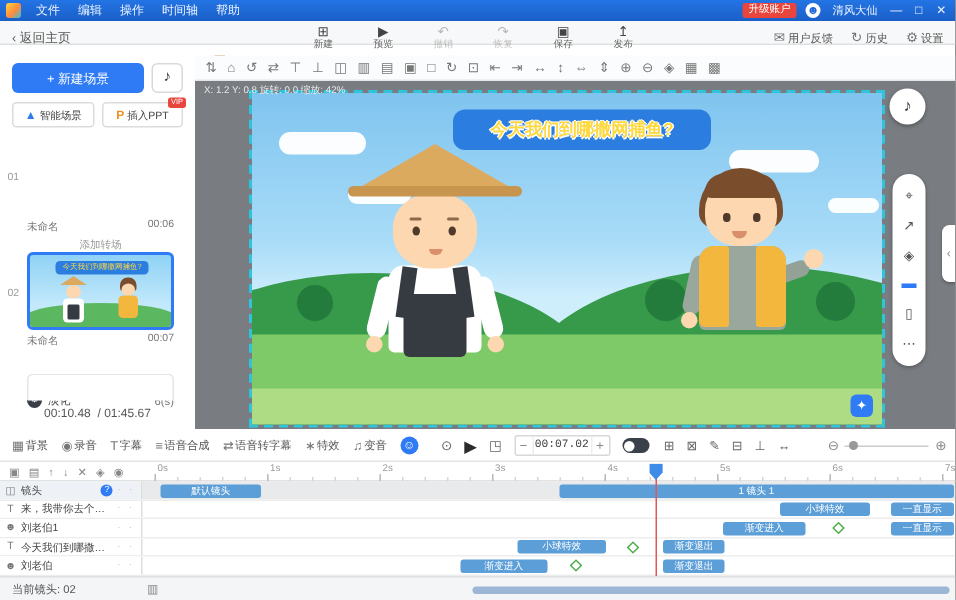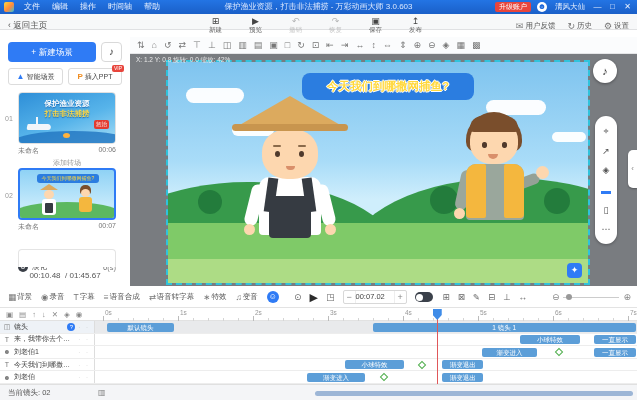--- a/index.html
+++ b/index.html
@@ -166,22 +166,22 @@
   .pb-tool { display:flex; align-items:center; gap:1px; cursor:pointer; }
   .pb-tool .g { font-size:8.5px; color:#777; }
   .assistant { width:12px; height:12px; border-radius:50%; background:#2f7bf5; color:#fff; text-align:center;
     line-height:12px; font-size:8px; }
   .pb-center { position:absolute; left:294px; top:0; height:22px; display:flex; align-items:center; gap:8px; }
   .pb-clock { font-size:9px; color:#666; }
   .pb-play { font-size:11px; color:#2b2b2b; }
   .pb-expand { font-size:9px; color:#666; }
   .stepper { display:flex; align-items:center; border:1px solid #d8d8d8; border-radius:2px; height:14px; background:#fff; }
   .st-btn { width:11px; text-align:center; color:#888; font-size:9px; }
-  .st-time { width:40px; text-align:left; font-size:7.5px; color:#444; border-left:1px solid #eee;
-    border-right:1px solid #eee; height:100%; line-height:12px; }
+  .st-time { width:40px; text-align:center; font-size:7.5px; color:#444; border-left:1px solid #eee;
+    border-right:1px solid #eee; height:100%; line-height:12px;font-family:Liberation Mono, monospace; }
   .toggle { width:18px; height:10px; border-radius:5px; background:#3b414b; position:relative; }
   .toggle::after { content:""; position:absolute; left:1.5px; top:1.5px; width:7px; height:7px; border-radius:50%; background:#fff; }
   .pb-minis { display:flex; gap:8px; margin-left:2px; color:#666; }
   .pb-mini { position:relative; font-size:8.5px; cursor:pointer; }
   .pb-zoom { position:absolute; right:6px; top:0; height:22px; display:flex; align-items:center; gap:4px;
     color:#888; font-size:9px; }
   .zoom-track { width:56px; height:1px; background:#ccc; position:relative; }
   .zoom-knob { position:absolute; left:3px; top:-2.5px; width:6px; height:6px; border-radius:50%; background:#999; }
   
   .timeline { position:absolute; left:0; top:308px; width:637px; height:92px; background:#fff; }
@@ -223,21 +223,20 @@
 
   <div class="titlebar">
     <div class="logo"></div>
     <div class="menubar">
         <div class="menu-item">文件</div>
         <div class="menu-item">编辑</div>
         <div class="menu-item">操作</div>
         <div class="menu-item">时间轴</div>
         <div class="menu-item">帮助</div>
       </div>
-    <div class="win-title">保护渔业资源，打击非法捕捞 - 万彩动画大师 3.0.603</div>
     <div class="upgrade">升级账户</div>
     <div class="avatar">☻</div>
     <div class="username">清风大仙</div>
     <div class="winbtns">
       <div class="winbtn">—</div>
       <div class="winbtn">□</div>
       <div class="winbtn">✕</div>
     </div>
   </div>
 
@@ -292,29 +291,20 @@
       <span class="g">▲</span>
       <span>智能场景</span>
     </div>
     <div class="side-btn btn-ppt">
       <span class="g">P</span>
       <span>插入PPT</span>
       <span class="vip">VIP</span>
     </div>
 
     <div class="scene-num" style="top:78px">01</div>
-    <div class="thumb poster" style="top:55px">
-      <div class="wave"></div>
-      <div class="t1">保护渔业资源</div>
-      <div class="t2">打击非法捕捞</div>
-      <div class="stamp">惩治</div>
-      <div class="mast"></div>
-      <div class="ship"></div>
-      <div class="fish"></div>
-    </div>
     <div class="scene-name-row" style="top:109px">
       <span>未命名</span>
       <span>00:06</span>
     </div>
     <div class="add-trans" style="top:121px">添加转场</div>
 
     <div class="scene-num" style="top:155px">02</div>
     <div class="thumb mini-scene selected" style="top:131px">
       <div class="mini-ground"></div>
       <div class="mini-bubble">今天我们到哪撒网捕鱼?</div>

